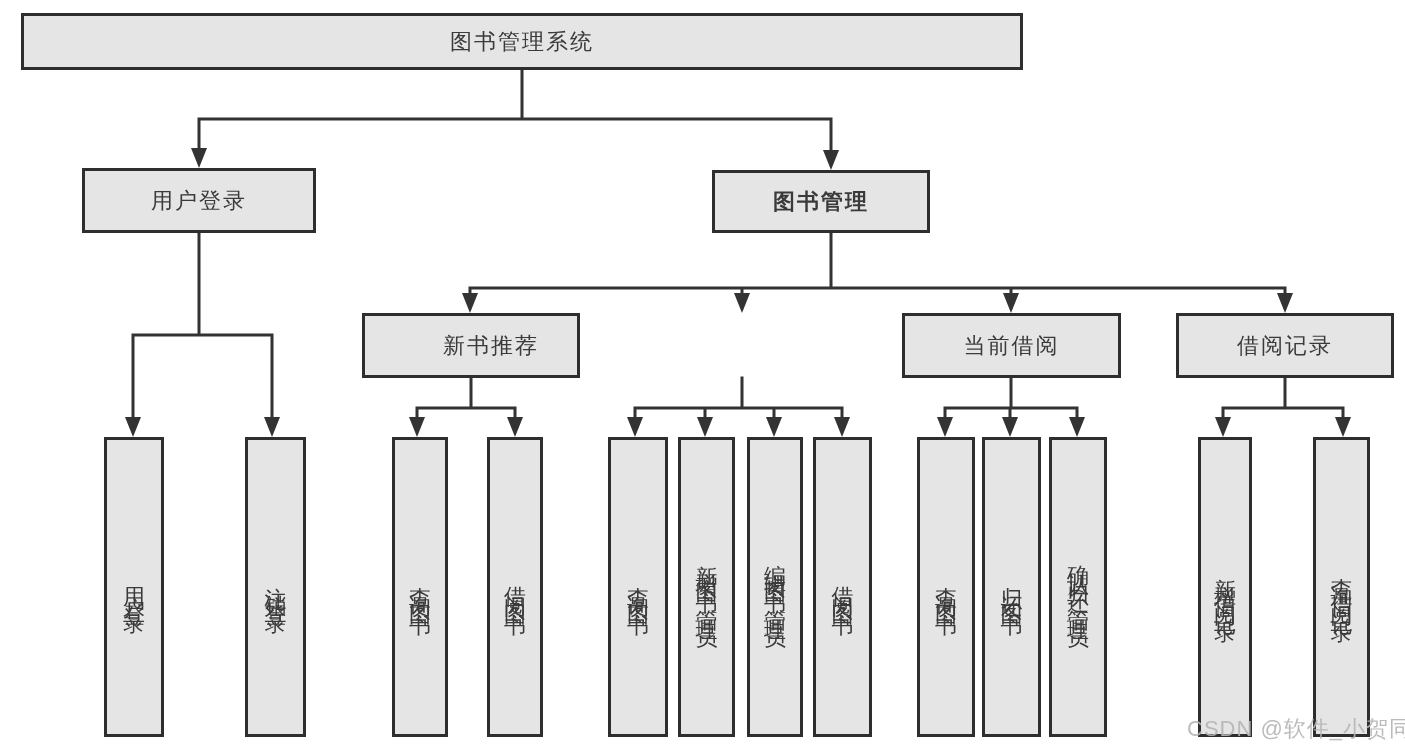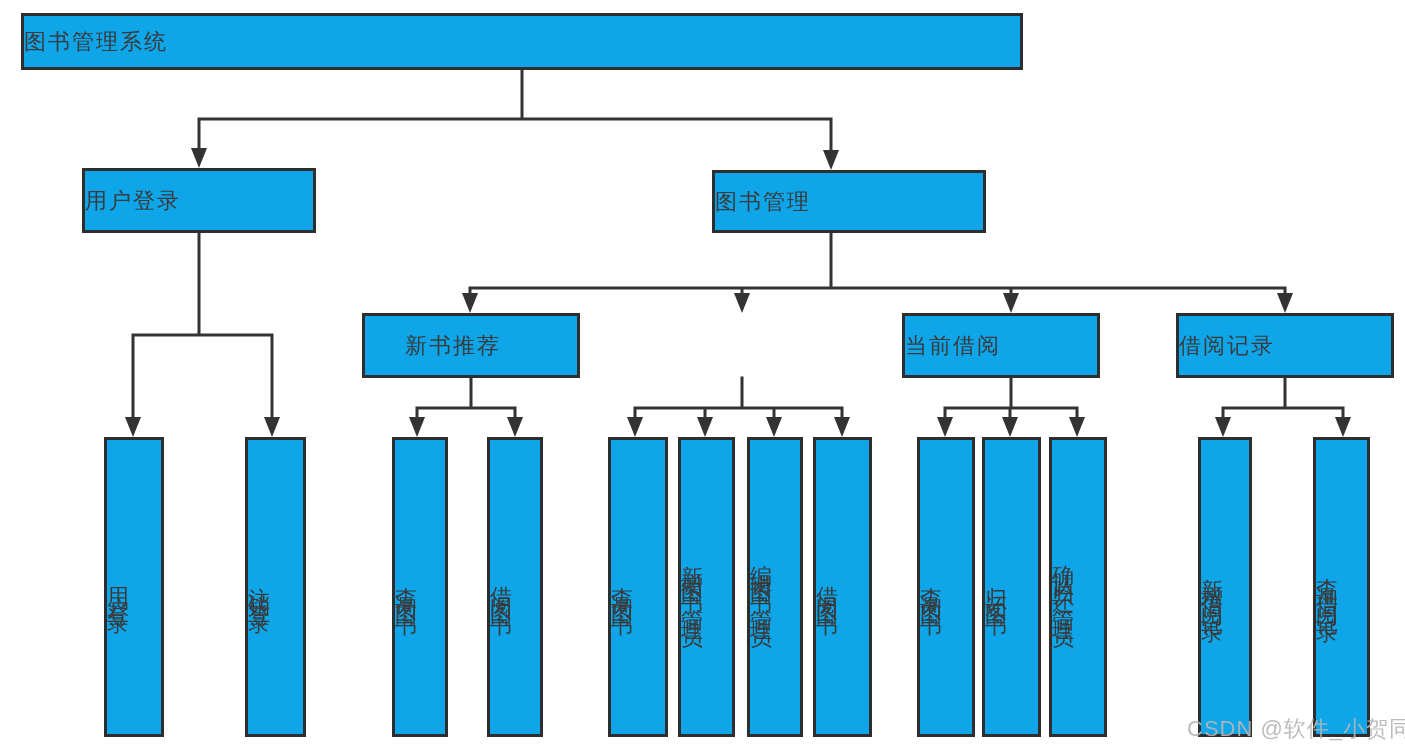--- a/index.html
+++ b/index.html
@@ -13,50 +13,50 @@
   }
   #connector-layer {
     position: absolute;
     left: 0; top: 0;
     z-index: 1;
   }
   .box {
     position: absolute;
     box-sizing: border-box;
     border: 3px solid #2e2e2e;
-    background: #0ea5e9;
+    background: #e5e5e5;
     display: flex;
     align-items: center;
-    justify-content: flex-start;
+    justify-content: center;
     color: #3a3a3a;
     z-index: 2;
   }
   .h-label {
     font-size: 22px;
     letter-spacing: 2px;
     white-space: nowrap;
   }
   .v-label {
     writing-mode: vertical-rl;
     text-orientation: mixed;
     font-size: 22px;
     letter-spacing: 9px;
     line-height: 1;
     white-space: nowrap;
   }
   
   .lvl1 { left: 21px; top: 13px; width: 1002px; height: 57px; }
   
   .n-user   { left: 82px;  top: 168px; width: 234px; height: 65px; }
-  .n-manage { left: 712px; top: 170px; width: 274px; height: 63px; }
+  .n-manage { left: 712px; top: 170px; width: 218px; height: 63px; font-weight: bold; }
   
   .lvl3 { top: 313px; height: 65px; }
   .n-rec { left: 362px;  width: 218px; padding-left: 40px; }
   .n-bor { left: 635px;  width: 219px; }
-  .n-cur { left: 902px;  width: 198px; }
+  .n-cur { left: 902px;  width: 219px; }
   .n-log { left: 1176px; width: 218px; }
   
   .leaf { top: 437px; height: 300px; }
   .l-u1 { left: 104px;  width: 60px; }
   .l-u2 { left: 245px;  width: 61px; }
   .l-r1 { left: 392px;  width: 56px; }
   .l-r2 { left: 487px;  width: 56px; }
   .l-b1 { left: 608px;  width: 60px; }
   .l-b2 { left: 678px;  width: 57px; }
   .l-b3 { left: 747px;  width: 56px; }

